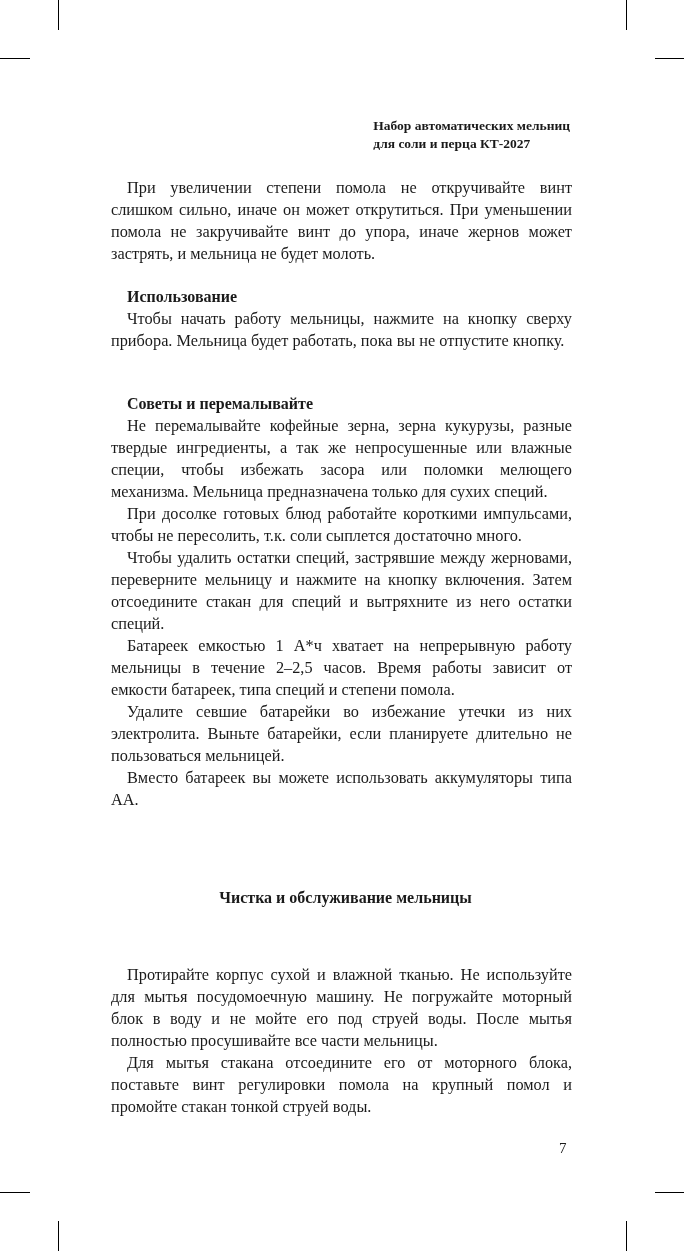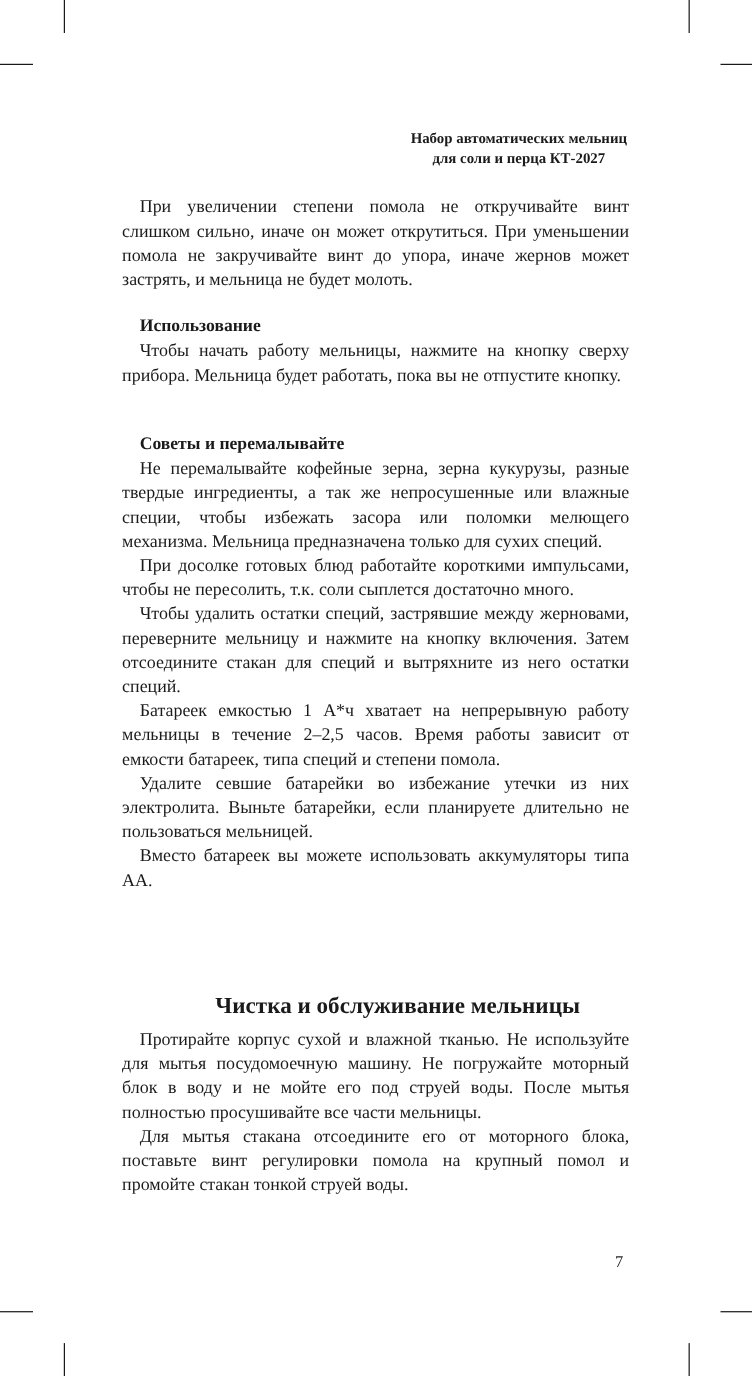--- a/index.html
+++ b/index.html
@@ -19,21 +19,21 @@
       position: absolute;
       background: #000;
     }
     .crop.v { width: 1px; height: 30px; }
     .crop.h { height: 1px; width: 30px; }
 
     .running-header {
       position: absolute;
       right: 114px;
       top: 117px;
-      text-align: center;
+      text-align: left;
       font-weight: bold;
       font-size: 13.5px;
       line-height: 18px;
       color: #1a1a1a;
     }
 
     .content {
       position: absolute;
       left: 111px;
       width: 461px;
@@ -60,26 +60,26 @@
     #block2 { top: 286px; }
     #block3 { top: 393px; }
 
     .section-heading {
       position: absolute;
       left: 111px;
       width: 461px;
       top: 884px;
       text-align: center;
       font-weight: bold;
-      font-size: 21px;
+      font-size: 16px;
       line-height: 28px;
-      margin: 16px;
+      margin: 0;
       padding-left: 4px;
     }
-    #block4 { top: 934px; }
+    #block4 { top: 964px; }
 
     .page-number {
       position: absolute;
       left: 559px;
       top: 1138px;
       font-size: 15px;
       line-height: 20px;
     }
   </style>
 </head>

